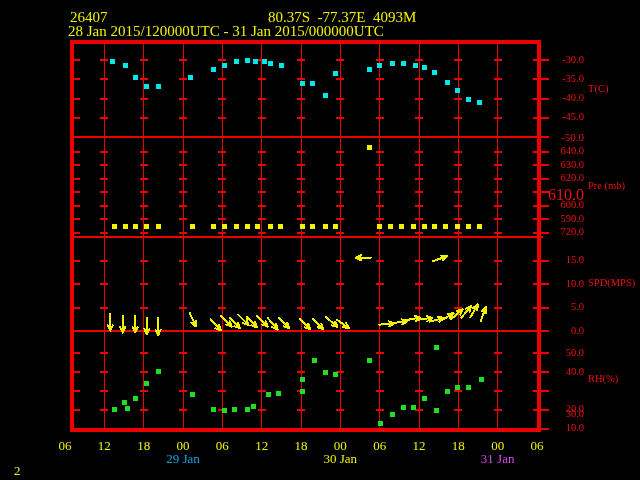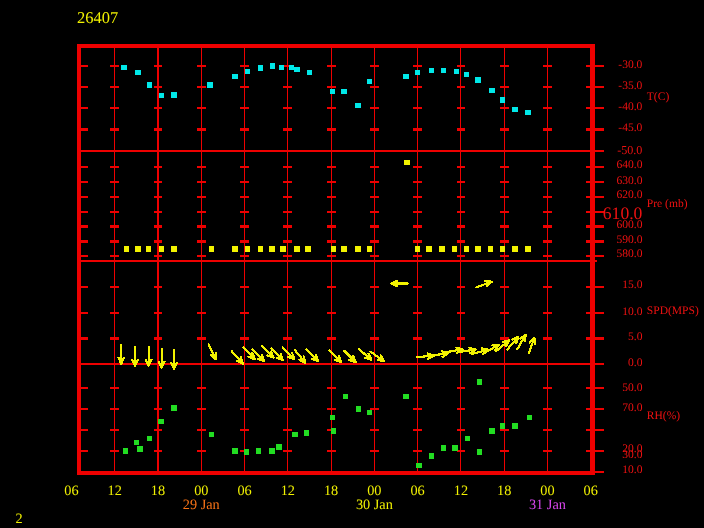--- a/index.html
+++ b/index.html
@@ -8,20 +8,22 @@
   .lbl{position:absolute;white-space:pre;line-height:1.1;}
   .hdr{font-size:15px;}
   .xlab{font-size:13px;transform:translateX(-50%);}
   #plot-svg{position:absolute;left:0;top:0;}
 </style>
 </head>
 <body>
 
 <div id="screen">
   <div class="lbl hdr" id="station" style="left: 70px; top: 9px; color: rgb(242, 242, 0);">26407</div>
+  <div class="lbl hdr" id="coords" style="left: 268px; top: 9px; color: rgb(242, 242, 0);">80.37S  -77.37E  4093M</div>
+  <div class="lbl hdr" id="timerange" style="left: 68px; top: 23px; color: rgb(242, 242, 0);">28 Jan 2015/120000UTC - 31 Jan 2015/000000UTC</div>
 
   <svg id="plot-svg" width="640" height="480" shape-rendering="crispEdges">
       <g stroke="#ee0000">
         <line x1="104.3336" y1="43" x2="104.3336" y2="430" stroke-width="1"></line>
         <line x1="143.6672" y1="43" x2="143.6672" y2="430" stroke-width="1"></line>
         <line x1="183.0008" y1="43" x2="183.0008" y2="430" stroke-width="1"></line>
         <line x1="222.33440000000002" y1="43" x2="222.33440000000002" y2="430" stroke-width="1"></line>
         <line x1="261.668" y1="43" x2="261.668" y2="430" stroke-width="1"></line>
         <line x1="301.0016" y1="43" x2="301.0016" y2="430" stroke-width="1"></line>
         <line x1="340.3352" y1="43" x2="340.3352" y2="430" stroke-width="1"></line>
@@ -572,45 +574,45 @@
       <span class="lbl" style="right: 56px; top: 92.0079px; font-size: 10.5px; color: rgb(238, 17, 17); margin-left: 43px;">-40.0</span>
       <span class="lbl" style="right: 56px; top: 111.254px; font-size: 10.5px; color: rgb(238, 17, 17);">-45.0</span>
       <span class="lbl" style="right: 56px; top: 130.5px; font-size: 11px; color: rgb(238, 17, 17);">-50.0</span>
       <span class="lbl" style="left: 588px; top: 83px; font-size: 10.5px; color: rgb(238, 17, 17);">T(C)</span>
       <span class="lbl" style="right: 56px; top: 145.48px; font-size: 10.5px; color: rgb(238, 17, 17);">640.0</span>
       <span class="lbl" style="right: 56px; top: 158.975px; font-size: 10.5px; color: rgb(238, 17, 17);">630.0</span>
       <span class="lbl" style="right: 56px; top: 172.47px; font-size: 10.5px; color: rgb(238, 17, 17); text-align: right;">620.0</span>
       <span class="lbl" style="right: 56px; top: 185.966px; font-size: 16px; color: rgb(238, 17, 17);">610.0</span>
       <span class="lbl" style="right: 56px; top: 199.461px; font-size: 10.5px; color: rgb(238, 17, 17);">600.0</span>
       <span class="lbl" style="right: 56px; top: 212.956px; font-size: 10.5px; color: rgb(238, 17, 17);">590.0</span>
-      <span class="lbl" style="right: 56px; top: 226.451px; font-size: 10.5px; color: rgb(238, 17, 17);">580.0</span>
+      <span class="lbl" style="right: 56px; top: 226.451px; font-size: 10.5px; color: rgb(238, 17, 17);">720.0</span>
       <span class="lbl" style="left: 588px; top: 180px; font-size: 10.5px; color: rgb(238, 17, 17); text-align: center;">Pre (mb)</span>
       <span class="lbl" style="right: 56px; top: 254.49px; font-size: 10.5px; color: rgb(238, 17, 17);">15.0</span>
       <span class="lbl" style="right: 56px; top: 277.827px; font-size: 10.5px; color: rgb(238, 17, 17);">10.0</span>
       <span class="lbl" style="right: 56px; top: 301.163px; font-size: 10.5px; color: rgb(238, 17, 17);">5.0</span>
       <span class="lbl" style="right: 56px; top: 324.5px; font-size: 10.5px; color: rgb(238, 17, 17);">0.0</span>
       <span class="lbl" style="left: 588px; top: 277px; font-size: 10.5px; color: rgb(238, 17, 17);">SPD(MPS)</span>
       <span class="lbl" style="right: 56px; top: 346.523px; font-size: 10.5px; color: rgb(238, 17, 17);">50.0</span>
-      <span class="lbl" style="right: 56px; top: 365.508px; font-size: 10.5px; color: rgb(238, 17, 17);">70.0</span>
+      <span class="lbl" style="right: 56px; top: 365.508px; font-size: 10.5px; color: rgb(238, 17, 17);">40.0</span>
       <span class="lbl" style="right: 56px; top: 384.492px; font-size: 10.5px; color: rgb(238, 17, 17); margin-top: 24px;">30.0</span>
       <span class="lbl" style="right: 56px; top: 403.477px; font-size: 10.5px; color: rgb(238, 17, 17);">20.0</span>
       <span class="lbl" style="right: 56px; top: 422.462px; font-size: 10.5px; color: rgb(238, 17, 17);">10.0</span>
       <span class="lbl" style="left: 588px; top: 373px; font-size: 10.5px; color: rgb(238, 17, 17);">RH(%)</span>
       <span class="lbl xlab" style="left: 65px; top: 439px; color: rgb(242, 242, 0);">06</span>
       <span class="lbl xlab" style="left: 104.334px; top: 439px; color: rgb(242, 242, 0);">12</span>
       <span class="lbl xlab" style="left: 143.667px; top: 439px; color: rgb(242, 242, 0);">18</span>
       <span class="lbl xlab" style="left: 183.001px; top: 439px; color: rgb(242, 242, 0);">00</span>
       <span class="lbl xlab" style="left: 222.334px; top: 439px; color: rgb(242, 242, 0);">06</span>
       <span class="lbl xlab" style="left: 261.668px; top: 439px; color: rgb(242, 242, 0);">12</span>
       <span class="lbl xlab" style="left: 301.002px; top: 439px; color: rgb(242, 242, 0);">18</span>
       <span class="lbl xlab" style="left: 340.335px; top: 439px; color: rgb(242, 242, 0);">00</span>
       <span class="lbl xlab" style="left: 379.669px; top: 439px; color: rgb(242, 242, 0);">06</span>
       <span class="lbl xlab" style="left: 419.002px; top: 439px; color: rgb(242, 242, 0);">12</span>
       <span class="lbl xlab" style="left: 458.336px; top: 439px; color: rgb(242, 242, 0);">18</span>
       <span class="lbl xlab" style="left: 497.67px; top: 439px; color: rgb(242, 242, 0);">00</span>
       <span class="lbl xlab" style="left: 537.003px; top: 439px; color: rgb(242, 242, 0);">06</span>
-      <span class="lbl xlab" style="left: 183.001px; top: 452px; color: #f97316;">29 Jan</span>
+      <span class="lbl xlab" style="left: 183.001px; top: 452px; color: #0ea5e9;">29 Jan</span>
       <span class="lbl xlab" style="left: 340.335px; top: 452px; color: rgb(242, 242, 0);">30 Jan</span>
       <span class="lbl xlab" style="left: 497.67px; top: 452px; color: #d946ef;">31 Jan</span>
     </div>
 
   <div class="lbl" id="page-num" style="left: 14px; top: 464px; font-size: 13px; color: rgb(242, 242, 0);">2</div>
 </div>
 
 </body></html>

